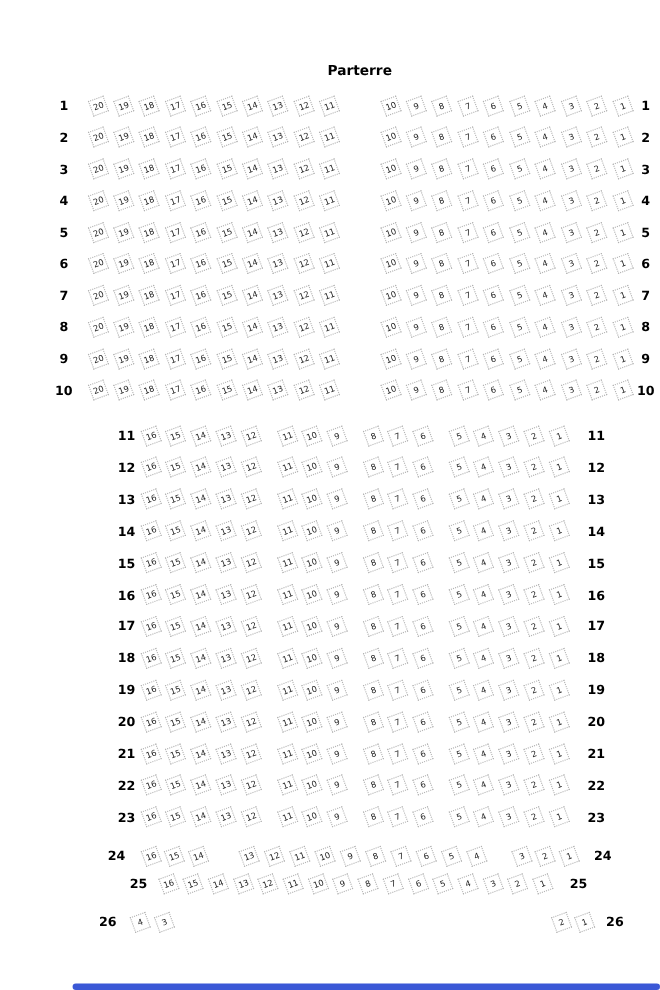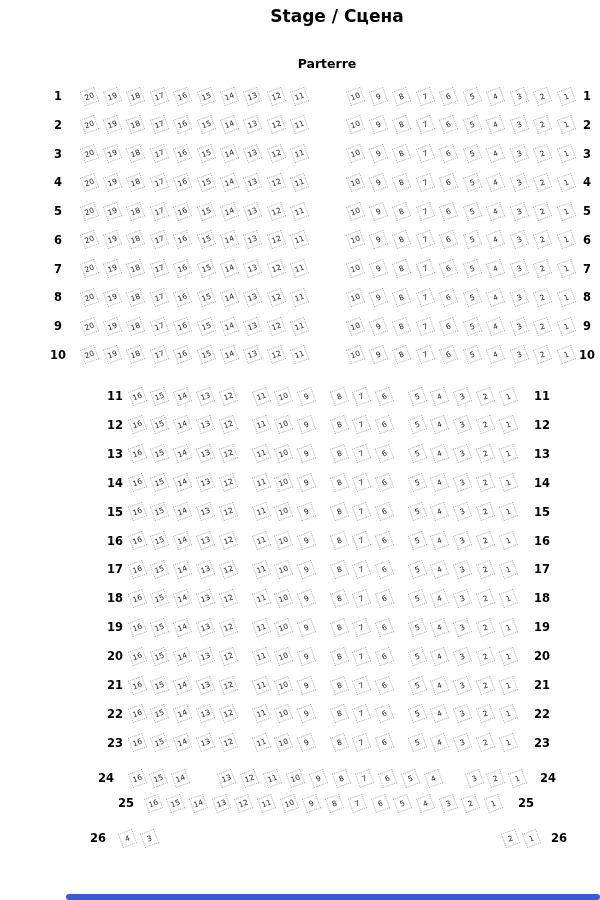--- a/index.html
+++ b/index.html
@@ -27,21 +27,20 @@
     font-size:7.5px;line-height:1;color:#222;cursor:pointer;
   }
   .hscrollbar{
     position:absolute;bottom:0;height:6px;border-radius:3px;
   }
 </style>
 </head>
 <body>
 
 <div id="app">
-  <div class="title">Stage / Сцена</div>
   <div class="subtitle">Parterre</div>
   <div id="seatmap">
       <div class="row-label" style="left: 58px; top: 96px;">1</div>
       <div class="seat" style="left: 81.5px; top: 88.5px; border-color: rgb(178, 178, 178); color: rgb(34, 34, 34);">20</div>
       <div class="seat" style="left: 104.9px; top: 88.5px; border-color: rgb(178, 178, 178); color: rgb(34, 34, 34);">19</div>
       <div class="seat" style="left: 128.3px; top: 88.5px; border-color: rgb(178, 178, 178); color: rgb(34, 34, 34);">18</div>
       <div class="seat" style="left: 151.7px; top: 88.5px; border-color: rgb(178, 178, 178); color: rgb(34, 34, 34);">17</div>
       <div class="seat" style="left: 175.1px; top: 88.5px; border-color: rgb(178, 178, 178); color: rgb(34, 34, 34);">16</div>
       <div class="seat" style="left: 198.5px; top: 88.5px; border-color: rgb(178, 178, 178); color: rgb(34, 34, 34);">15</div>
       <div class="seat" style="left: 221.9px; top: 88.5px; border-color: rgb(178, 178, 178); color: rgb(34, 34, 34);">14</div>

